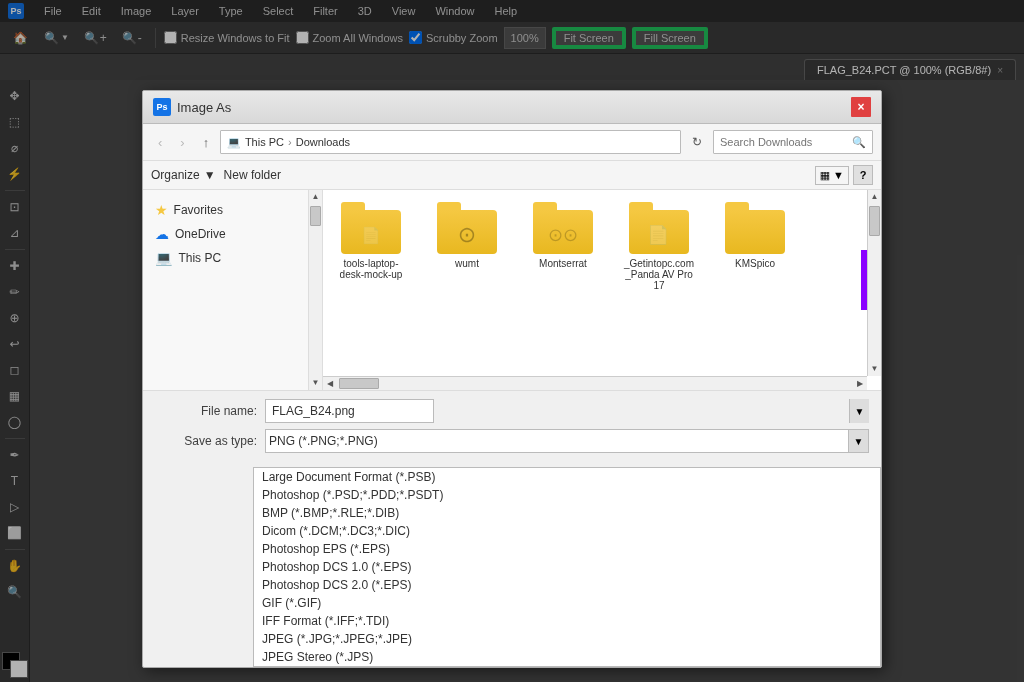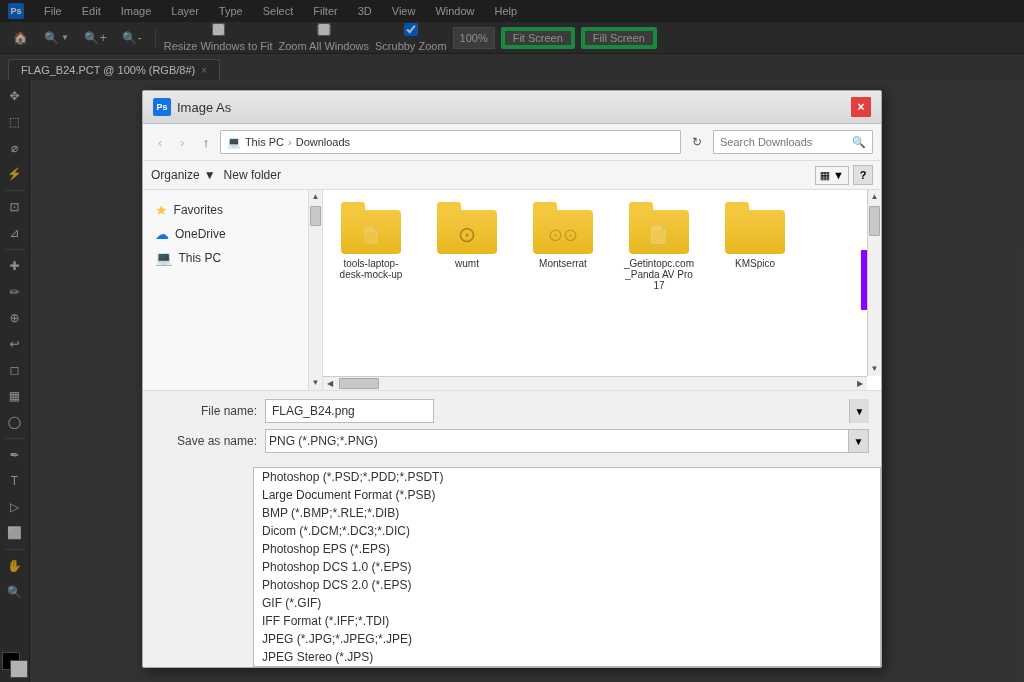--- a/index.html
+++ b/index.html
@@ -7,27 +7,27 @@
 
     
     .menu-bar { background: #2b2b2b; color: #ccc; height: 22px; display: flex; align-items: center; padding: 0 8px; gap: 12px; font-size: 11px; }
     .menu-bar .app-icon { width: 16px; height: 16px; background: #1473e6; border-radius: 2px; display: flex; align-items: center; justify-content: center; color: white; font-size: 9px; font-weight: bold; margin-right: 4px; }
     .menu-item { cursor: pointer; padding: 2px 4px; }
 
     
     .toolbar { background: #3c3c3c; height: 32px; display: flex; align-items: center; padding: 0 8px; gap: 6px; border-bottom: 1px solid #2a2a2a; }
     .toolbar-btn { background: #555; border: 4px solid #22c55e; color: #ccc; padding: 2px 8px; font-size: 11px; cursor: pointer; border-radius: 2px; height: 22px; display: flex; align-items: center; }
     .toolbar-icon-btn { background: transparent; border: 1px solid transparent; color: #ccc; padding: 2px 4px; cursor: pointer; border-radius: 2px; height: 22px; display: flex; align-items: center; font-size: 12px; }
-    .checkbox-label { color: #ccc; font-size: 11px; display: flex; gap: 4px; cursor: pointer; flex-direction: column; }
+    .checkbox-label { color: #ccc; font-size: 11px; display: flex; align-items: center; gap: 4px; cursor: pointer; }
     .checkbox-label input { cursor: pointer; }
     .zoom-display { background: #555; border: 1px solid #666; color: #ccc; padding: 2px 6px; font-size: 11px; height: 22px; display: flex; align-items: center; min-width: 40px; justify-content: center; }
     .toolbar-separator { width: 1px; background: #555; height: 20px; margin: 0 2px; }
 
     
-    .tab-bar { background: #444; height: 26px; display: flex; align-items: flex-end; padding: 0 8px; }
+    .tab-bar { background: #444; height: 26px; display: flex; align-items: flex-end; padding: 0 8px; justify-content: flex-end; }
     .tab { background: #555; color: #ccc; padding: 4px 12px; font-size: 11px; cursor: pointer; border-radius: 3px 3px 0 0; display: flex; align-items: center; gap: 6px; border: 1px solid #666; border-bottom: none; }
     .tab.active { background: #3c3c3c; color: #fff; }
     .tab-close { font-size: 10px; color: #999; cursor: pointer; }
 
     
     .left-panel { position: absolute; left: 0; top: 80px; width: 30px; background: #3c3c3c; height: calc(682px - 80px); display: flex; flex-direction: column; align-items: center; padding: 4px 0; gap: 2px; border-right: 1px solid #2a2a2a; }
     .tool-btn { width: 24px; height: 24px; display: flex; align-items: center; justify-content: center; cursor: pointer; color: #ccc; font-size: 12px; border-radius: 2px; }
     .tool-separator { width: 20px; height: 1px; background: #555; margin: 2px 0; }
 
     
@@ -312,31 +312,31 @@
 
     <div class="dialog-actions">
       <div class="form-row">
         <span class="form-label">File name:</span>
         <div style="flex:1;position:relative;">
           <input class="form-input" type="text" value="FLAG_B24.png" style="">
           <div style="position:absolute;right:0;top:0;bottom:0;width:20px;background:#ddd;border-left:1px solid #bbb;display:flex;align-items:center;justify-content:center;font-size:10px;">▼</div>
         </div>
       </div>
       <div class="form-row">
-        <span class="form-label">Save as name:</span>
+        <span class="form-label">Save as type:</span>
         <div style="flex:1;position:relative;height:24px;border:1px solid #bbb;background:white;cursor:pointer;">
           <span style="display:flex;align-items:center;height:100%;padding:0 3px;font-size:12px;color:#333;">PNG (*.PNG;*.PNG)</span>
           <div style="position:absolute;right:0;top:0;bottom:0;width:20px;background:#ddd;border-left:1px solid #bbb;display:flex;align-items:center;justify-content:center;font-size:10px;">▼</div>
         </div>
       </div>
     </div>
 
     <div class="dropdown-list">
+      <div class="dropdown-item">Large Document Format (*.PSB)</div>
       <div class="dropdown-item">Photoshop (*.PSD;*.PDD;*.PSDT)</div>
-      <div class="dropdown-item">Large Document Format (*.PSB)</div>
       <div class="dropdown-item">BMP (*.BMP;*.RLE;*.DIB)</div>
       <div class="dropdown-item">Dicom (*.DCM;*.DC3;*.DIC)</div>
       <div class="dropdown-item">Photoshop EPS (*.EPS)</div>
       <div class="dropdown-item">Photoshop DCS 1.0 (*.EPS)</div>
       <div class="dropdown-item">Photoshop DCS 2.0 (*.EPS)</div>
       <div class="dropdown-item">GIF (*.GIF)</div>
       <div class="dropdown-item">IFF Format (*.IFF;*.TDI)</div>
       <div class="dropdown-item">JPEG (*.JPG;*.JPEG;*.JPE)</div>
       <div class="dropdown-item">JPEG Stereo (*.JPS)</div>
 

